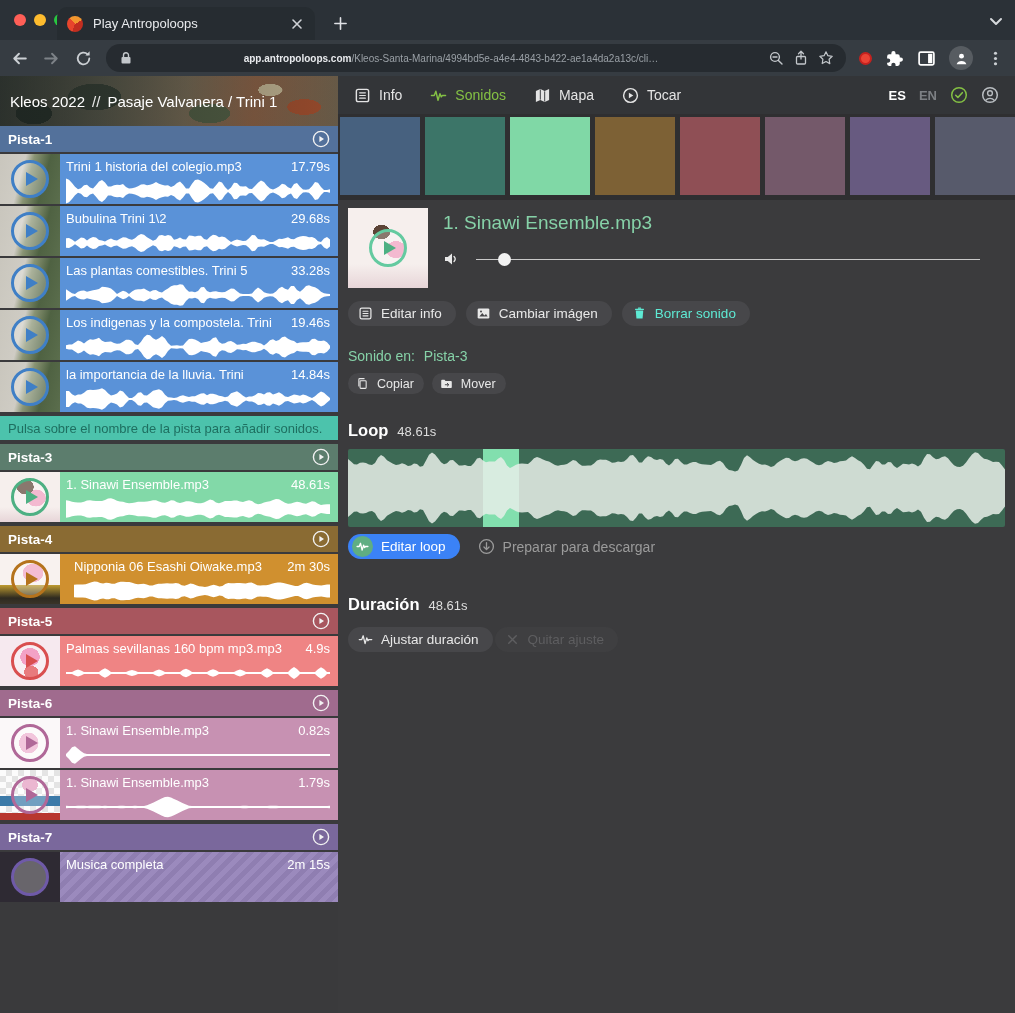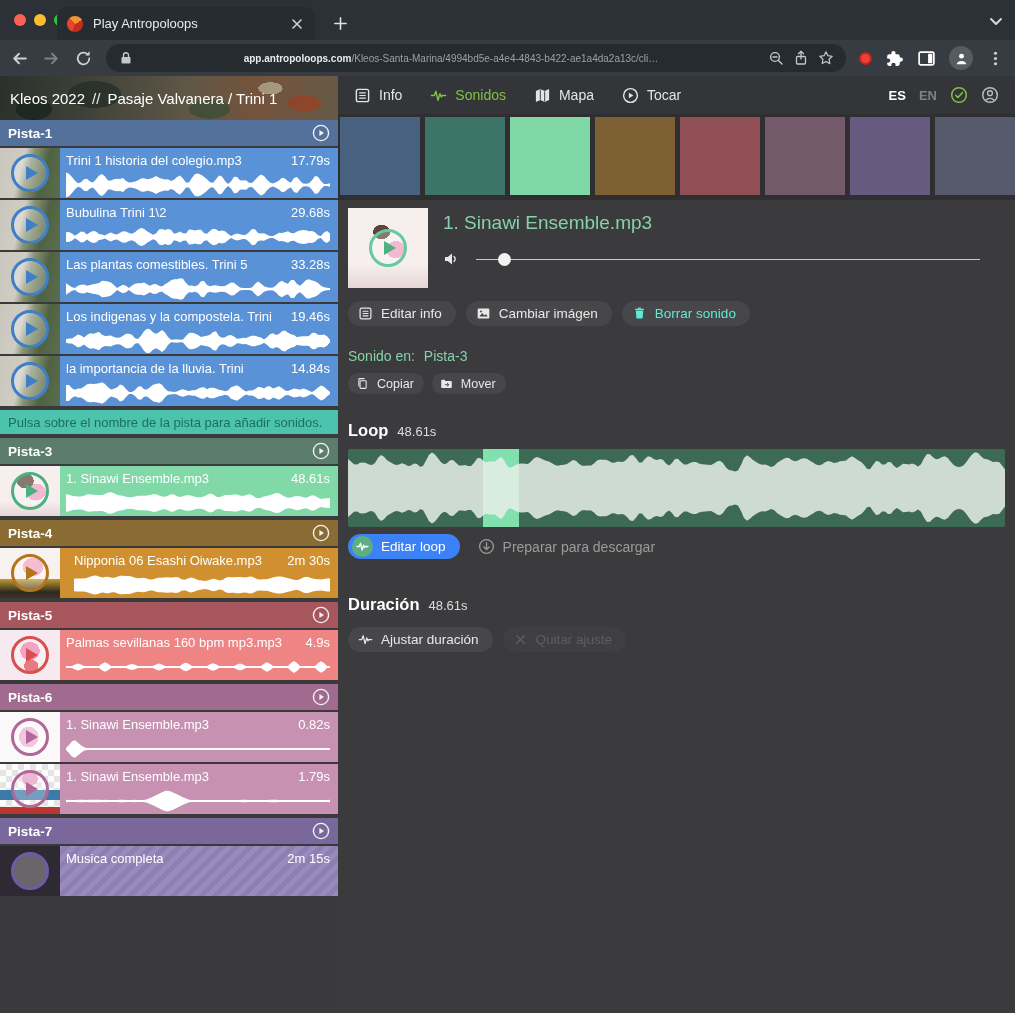--- a/index.html
+++ b/index.html
@@ -27,21 +27,21 @@
   .url .host { color:#e8eaed; font-weight:bold; }
   .url .path { color:#9aa0a6; }
   .obic { width:16px; height:16px; color:#c3c7cb; flex:none; }
   .rec { width:13px; height:13px; border-radius:50%; background:#ea4335; border:2px solid #c5221f; flex:none; }
   .avatar { width:24px; height:24px; border-radius:50%; background:#575c61; color:#fff;
             display:flex; align-items:center; justify-content:center; flex:none; }
   
   .app { display:flex; height:937px; background:#3b3b3d; }
   
   .sidebar { width:338px; flex:none; background:#3a3a3c; overflow:hidden; }
-  .breadcrumb { height:44px; display:flex; align-items:center; gap:7px; padding:0 10px;
+  .breadcrumb { height:50px; display:flex; align-items:center; gap:7px; padding:0 10px;
      color:#fff; font-size:15px; position:relative;
      background:
        radial-gradient(20px 10px at 80% 28%, #d8c8a0 0 60%, transparent 61%),
        radial-gradient(34px 16px at 62% 75%, #5d6b4a 0 60%, transparent 61%),
        radial-gradient(28px 13px at 90% 62%, #b3552f 0 60%, transparent 61%),
        radial-gradient(44px 22px at 28% 42%, #3f4a39 0 60%, transparent 61%),
        radial-gradient(30px 18px at 10% 75%, #2e3a2c 0 60%, transparent 61%),
        linear-gradient(95deg,#4a5142 0%,#6b6a55 30%,#8a7a5e 55%,#9c6b4a 75%,#7a6a52 100%); }
   .breadcrumb::before { content:""; position:absolute; inset:0;
      background:linear-gradient(90deg,rgba(18,22,26,.55),rgba(18,22,26,.2)); }
@@ -125,21 +125,21 @@
   .bigwave { position:absolute; inset:0; width:100%; height:100%; }
   .loop-btns { display:flex; align-items:center; gap:18px; margin-top:7px; }
   .pill.mint { background:#3b82f6; color:#fff; padding-left:4px; }
   .icn-circle { width:21px; height:21px; border-radius:50%; background:#5fae83; display:flex;
                 align-items:center; justify-content:center; color:#fff; }
   .icn-circle svg { width:13px; height:13px; }
   .ghost { display:flex; align-items:center; gap:8px; color:#9b9b9b; font-size:14px;
            background:none; border:none; cursor:pointer; font-family:inherit; }
   .ghost svg { width:17px; height:17px; }
   .dur-head { margin-top:36px; }
-  .dur-btns { display:flex; gap:10px; margin-top:13px; }
+  .dur-btns { display:flex; gap:2px; margin-top:13px; }
   .pill.disabled { background:#3f3f41; color:#5e5e60; cursor:default; }
 </style>
 </head>
 <body>
 
 <div class="tabstrip">
   <div class="traffic">
     <span class="dot r"></span>
     <span class="dot y"></span>
     <span class="dot g"></span>

